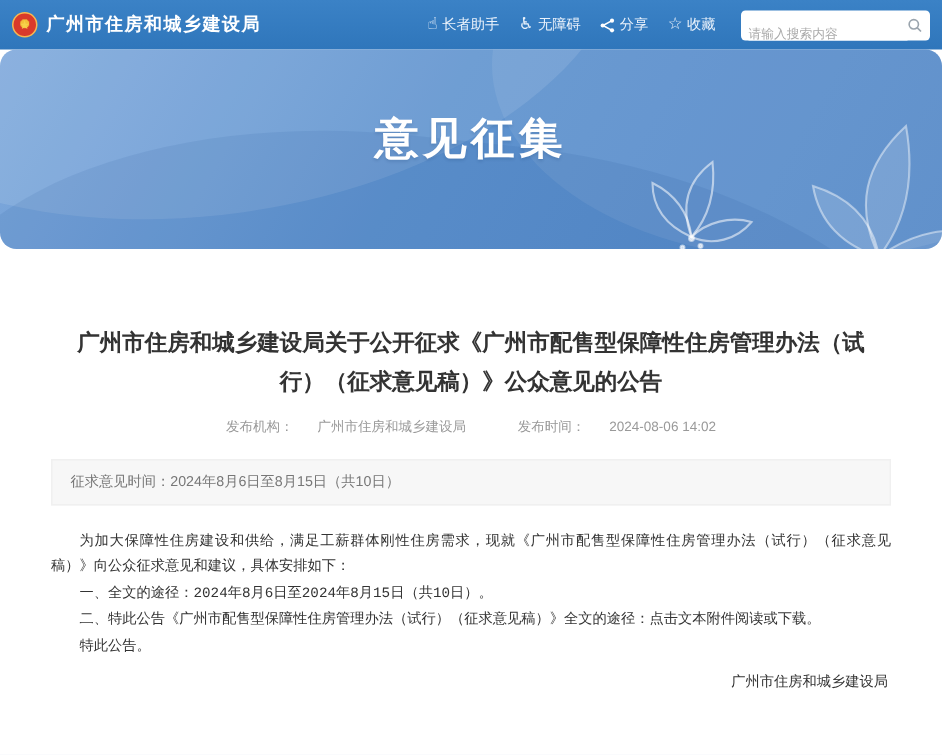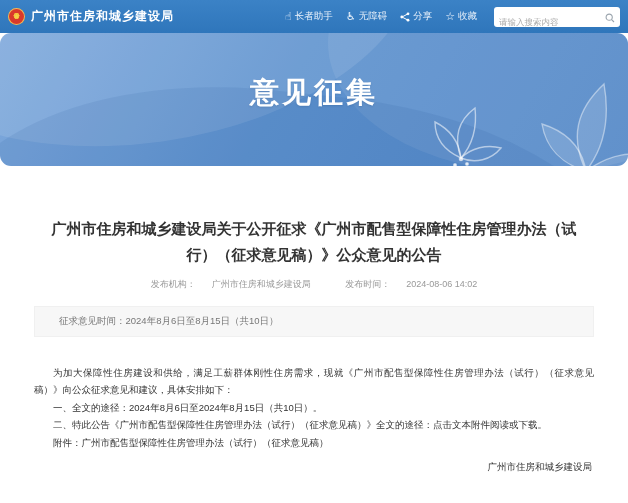--- a/index.html
+++ b/index.html
@@ -81,23 +81,23 @@
   }
   .meta {
     margin-top: 9px; text-align: center;
     color: #999; font-size: 9px;
   }
   .meta span { margin: 0 8px; text-align: center; }
   .notice {
     margin-top: 15px;
     background: #f7f7f7; border: 1px solid #f0f0f0;
     color: #777; font-size: 9.5px;
-    padding: 8px 24px;
+    padding: 8px 12px;
   }
-  .body-text { margin-top: 27px; }
+  .body-text { margin-top: 15px; font-family: Liberation Mono, monospace; }
   .body-text p {
     font-size: 9.5px; color: #333; line-height: 1.85;
     text-indent: 2em; text-align: justify;
   }
   .signature { margin-top: 6px; text-align: right; padding-right: 2px; }
   .signature div { font-size: 9.5px; color: #333; line-height: 2.1; }
 </style>
 </head>
 <body>
 
@@ -180,20 +180,20 @@
     <span><span>发布机构：</span><span>广州市住房和城乡建设局</span></span>
     <span><span>发布时间：</span><span>2024-08-06 14:02</span></span>
   </div>
 
   <div class="notice">征求意见时间：2024年8月6日至8月15日（共10日）</div>
 
   <div class="body-text">
     <p>为加大保障性住房建设和供给，满足工薪群体刚性住房需求，现就《广州市配售型保障性住房管理办法（试行）（征求意见稿）》向公众征求意见和建议，具体安排如下：</p>
     <p>一、全文的途径：2024年8月6日至2024年8月15日（共10日）。</p>
     <p>二、特此公告《广州市配售型保障性住房管理办法（试行）（征求意见稿）》全文的途径：点击文本附件阅读或下载。</p>
-    <p>附件：广州市配售型保障性住房管理办法（试行）（征求意见稿）</p>
+    <p>特此公告。</p>
   </div>
 
   <div class="signature">
     <div>广州市住房和城乡建设局</div>
 
   </div>
 </div>
 
 </body></html>

